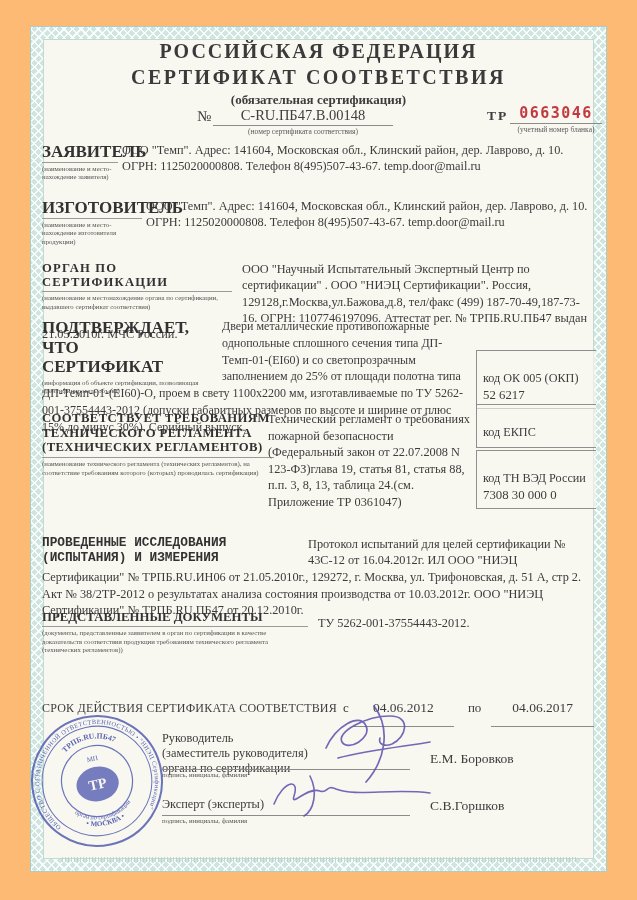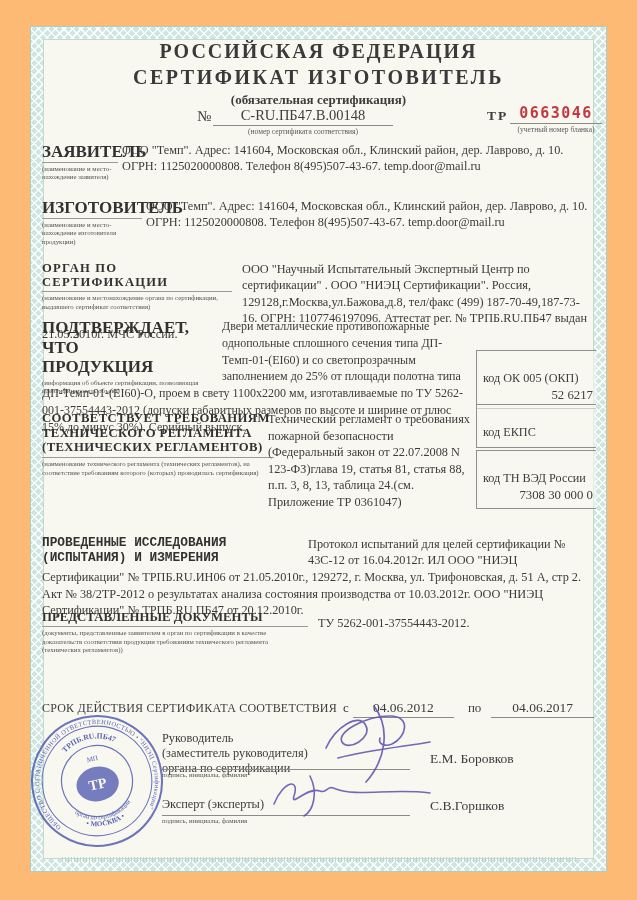--- a/index.html
+++ b/index.html
@@ -54,37 +54,37 @@
   .sec-product .txt{font-size:12px;line-height:1.4;}
 
   .lbl-compliance{left:42px;top:411px;width:232px;}
   .lbl-compliance .lbl-main{font-size:12.7px;letter-spacing:.4px;}
   .lbl-compliance .l3{border-bottom:1px solid #9a9a9a;padding-bottom:2px;}
   .txt-compliance{left:268px;top:411px;width:204px;font-size:12.3px;line-height:1.35;}
 
   .codebox{position:absolute;left:476px;width:120px;box-sizing:border-box;
            border:1px solid #8f8f8f;border-right:none;padding:20px 3px 5px 6px;background:rgba(248,247,240,.6);}
   .cb1{top:350px;} .cb2{top:404px;min-height:34px;} .cb3{top:450px;}
-  .cl{font-size:12.2px;} .cv{font-size:12.8px;text-align:right;margin-top:2px;}
+  .cl{font-size:12.2px;} .cv{font-size:12.8px;text-align:left;margin-top:2px;}
 
   .sec-research{top:536px;}
   .flt-res{float:left;width:258px;padding-right:8px;}
   .flt-res .lbl-main{font-size:12.8px;font-family:Liberation Mono, monospace;}
   .sec-research .txt2{margin-top:1px;}
 
   .sec-documents{top:610px;}
   .flt-doc{float:left;width:266px;padding-right:10px;}
   .flt-doc .lbl-main{font-size:12.8px;border-bottom:1px solid #9a9a9a;padding-bottom:1px;}
   .flt-doc .lbl-cap{width:250px;}
   .sec-documents .txt{padding-top:5px;}
 
   .validity{top:700px;display:flex;align-items:baseline;}
   .validity .vl{font-weight:normal;font-size:12px;letter-spacing:.2px;white-space:nowrap;}
   .validity .pre{font-size:13px;margin-left:6px;}
-  .validity .dl{text-align:center;font-size:13.5px;border-bottom:1px solid #8b8b8b;padding-bottom:1px;}
+  .validity .dl{text-align:center;font-size:13.5px;border-bottom:1px solid #8b8b8b;padding-bottom:10px;}
   .validity .d1{width:138px;margin-left:4px;}
   .validity .d2{width:140px;margin-left:10px;}
   .validity .po{font-size:13px;margin-left:14px;}
 
   .sig-role{left:162px;top:731px;width:200px;font-size:12.3px;line-height:1.22;}
   .sig-line1{left:162px;top:769px;width:248px;border-top:1px solid #8b8b8b;height:0;}
   .sig-cap1{left:162px;top:771px;font-size:6.8px;color:#555;}
   .sig-name1{left:430px;top:751px;font-size:13.5px;}
   .sig-role2{left:162px;top:797px;width:200px;font-size:12.3px;}
   .sig-line2{left:162px;top:815px;width:248px;border-top:1px solid #8b8b8b;height:0;}
@@ -99,21 +99,21 @@
 </head>
 <body>
 
 <div class="page">
   <div class="frame">
     <div class="inner"></div>
   </div>
   <div class="microline"></div>
 
   <div class="abs ctr h-country">РОССИЙСКАЯ ФЕДЕРАЦИЯ</div>
-  <div class="abs ctr h-title">СЕРТИФИКАТ ИЗГОТОВИТЕЛЬ</div>
+  <div class="abs ctr h-title">СЕРТИФИКАТ СООТВЕТСТВИЯ</div>
   <div class="abs ctr h-sub">(обязательная сертификация)</div>
 
   <div class="abs no-label">№</div>
   <div class="abs num-block">
     <div class="num-value">C-RU.ПБ47.В.00148</div>
     <div class="num-caption">(номер сертификата соответствия)</div>
   </div>
   <div class="abs tr-label">ТР</div>
   <div class="abs tr-block">
     <div class="tr-value">0663046</div>
@@ -140,21 +140,21 @@
     <div class="flt-organ">
       <div class="lbl-main">ОРГАН ПО СЕРТИФИКАЦИИ</div>
       <div class="lbl-cap">(наименование и местонахождение органа по сертификации, выдавшего сертификат соответствия)</div>
     </div>
     <div class="txt">ООО "Научный Испытательный Экспертный Центр по сертификации" . ООО "НИЭЦ Сертификации". Россия, 129128,г.Москва,ул.Бажова,д.8, тел/факс (499) 187-70-49,187-73-16. ОГРН: 1107746197096. Аттестат рег. № ТРПБ.RU.ПБ47 выдан 21.05.2010г. МЧС России.</div>
   </section>
 
   <section class="sec sec-product">
     <div class="flt-prod">
       <div class="lbl-main">ПОДТВЕРЖДАЕТ, ЧТО</div>
-      <div class="lbl-main">ПРОДУКЦИЯ</div>
+      <div class="lbl-main">СЕРТИФИКАТ</div>
       <div class="lbl-cap">(информация об объекте сертификации, позволяющая идентифицировать объект)</div>
     </div>
     <div class="txt">Двери металлические противопожарные однопольные сплошного сечения типа ДП-Темп-01-(EI60) и со светопрозрачным заполнением до 25% от площади полотна типа ДП-Темп-01-(EI60)-О, проем в свету 1100х2200 мм, изготавливаемые по ТУ 5262-001-37554443-2012 (допуски габаритных размеров по высоте и ширине от плюс 15% до минус 30%). Серийный выпуск.</div>
   </section>
 
   <div class="abs lbl-compliance">
     <div class="lbl-main">СООТВЕТСТВУЕТ ТРЕБОВАНИЯМ</div>
     <div class="lbl-main">ТЕХНИЧЕСКОГО РЕГЛАМЕНТА</div>
     <div class="lbl-main l3">(ТЕХНИЧЕСКИХ РЕГЛАМЕНТОВ)</div>
     <div class="lbl-cap">(наименование технического регламента (технических регламентов), на соответствие требованиям которого (которых) проводилась сертификация)</div>

